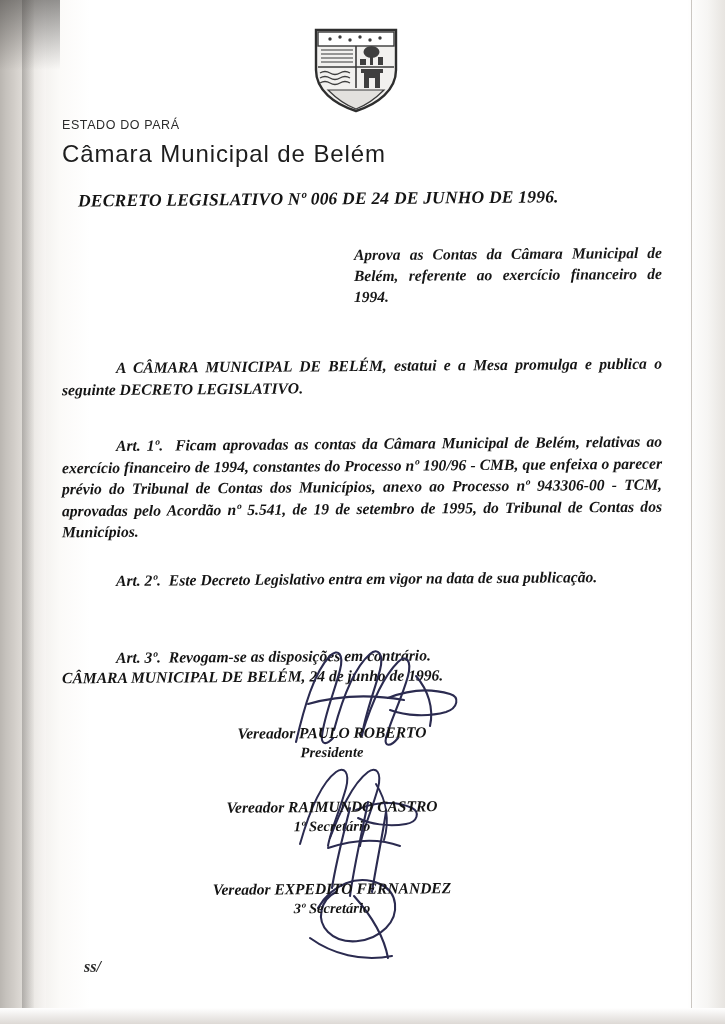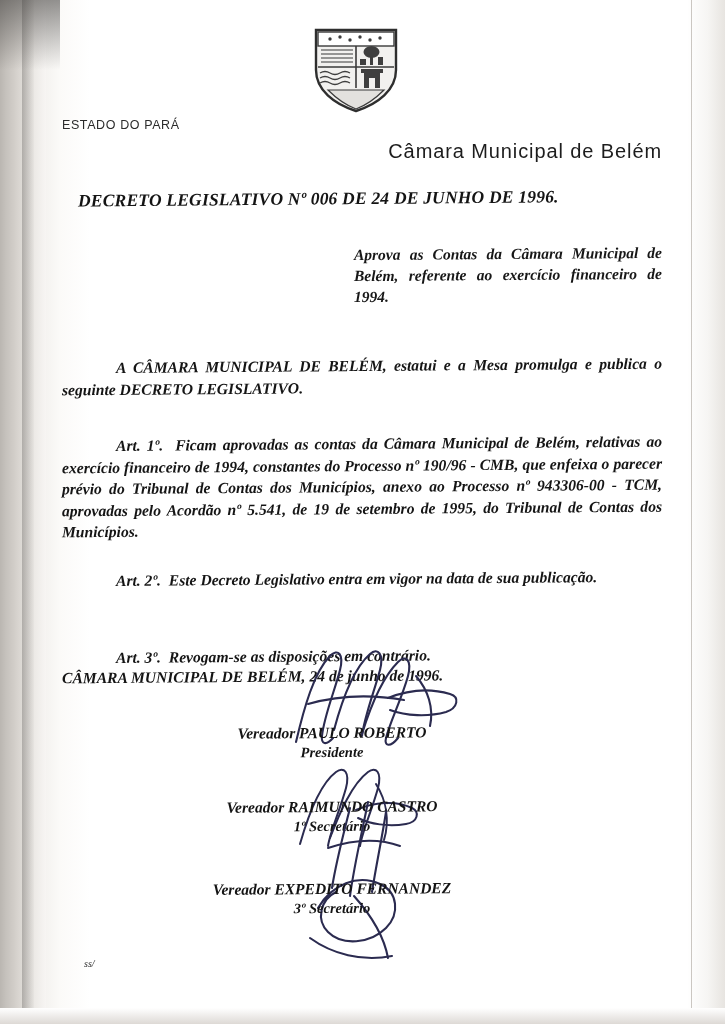--- a/index.html
+++ b/index.html
@@ -92,23 +92,23 @@
     font-family: "Liberation Sans", sans-serif;
     font-size: 12.5px;
     letter-spacing: .6px;
     color: #2b2b2b;
   }
   .camara {
     position: absolute;
     top: 140px;
     left: 0;
     width: 600px;
-    text-align: right;
+    text-align: left;
     font-family: "Liberation Sans", sans-serif;
-    font-size: 20px;
+    font-size: 24px;
     letter-spacing: .9px;
     color: #1d1d1d;
   }
 
   
   .decree-title {
     position: absolute;
     top: 188px;
     left: 16px;
     width: 580px;
@@ -178,22 +178,22 @@
 
   
   .scribble { position: absolute; pointer-events: none; }
   .scribble svg { display: block; }
 
   .footer-mark {
     position: absolute;
     left: 22px;
     top: 958px;
     font-style: italic;
-    font-weight: normal;
-    font-size: 10px;
+    font-weight: bold;
+    font-size: 16px;
     color: #2a2a2a;
   }
 </style>
 </head>
 <body>
 
 <div class="scan">
 
   <div class="gutter"></div>
   <div class="gutter-dark"></div>

